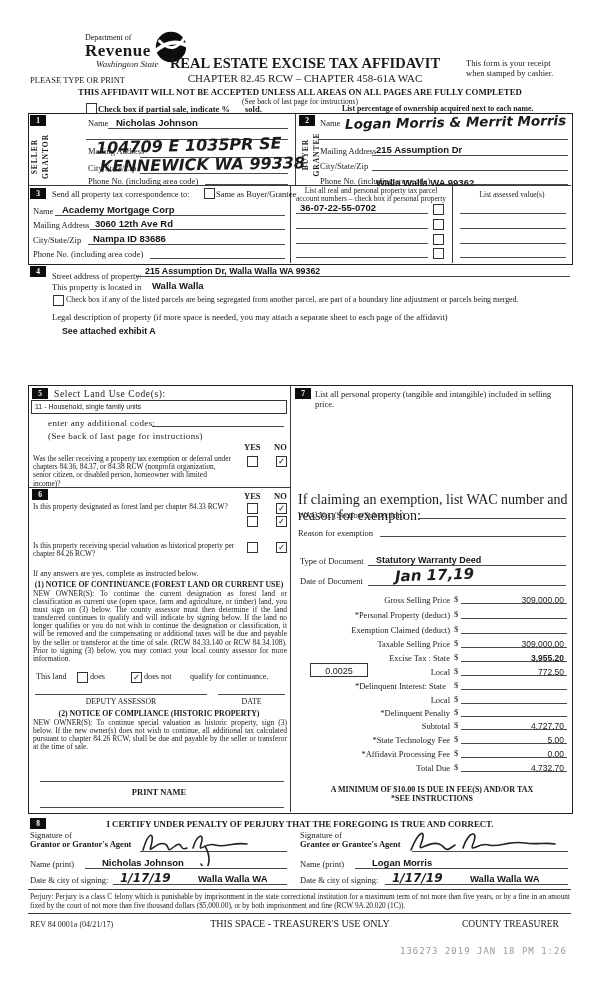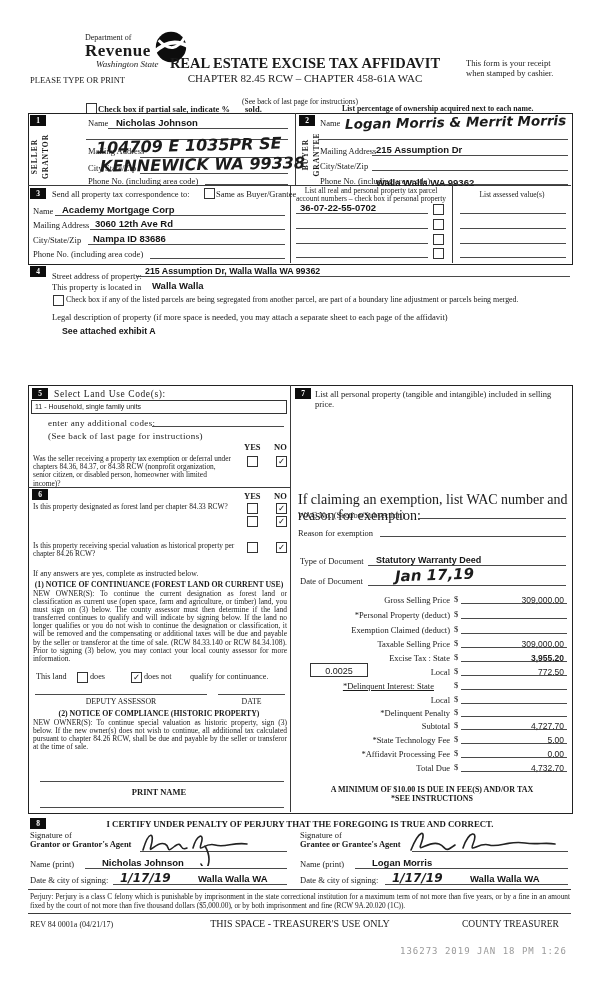--- a/index.html
+++ b/index.html
@@ -46,20 +46,21 @@
       <path d="M2 26 Q20 8 39 20" stroke="#fff" stroke-width="4" fill="none"></path>
       <path d="M7 13 Q23 30 35 9" stroke="#fff" stroke-width="3" fill="none"></path>
     </svg>
   </div>
 
   <div class="abs b ctr" style="left:155px;top:55px;width:300px;font-size:14.5px;">REAL ESTATE EXCISE TAX AFFIDAVIT</div>
   <div class="abs ctr" style="left:155px;top:72px;width:300px;font-size:11px;">CHAPTER 82.45 RCW – CHAPTER 458-61A WAC</div>
   <div class="abs" style="left:466px;top:58px;font-size:8.5px;">This form is your receipt</div>
   <div class="abs" style="left:466px;top:68px;font-size:8.5px;">when stamped by cashier.</div>
   <div class="abs" style="left:30px;top:75px;font-size:8.5px;">PLEASE TYPE OR PRINT</div>
+  <div class="abs b ctr" style="left:40px;top:87px;width:520px;font-size:8.8px;">THIS AFFIDAVIT WILL NOT BE ACCEPTED UNLESS ALL AREAS ON ALL PAGES ARE FULLY COMPLETED</div>
   <div class="abs ctr" style="left:150px;top:97px;width:300px;font-size:7.5px;">(See back of last page for instructions)</div>
 
   <span class="cb" style="left:86px;top:103px;"></span>
   <div class="abs b" style="left:98px;top:104px;font-size:8.5px;">Check box if partial sale, indicate %</div>
   <div class="abs b" style="left:245px;top:104px;font-size:8.5px;">sold.</div>
   <div class="abs b" style="left:342px;top:104px;font-size:7.8px;">List percentage of ownership acquired next to each name.</div>
 
   <div class="box" style="left:28px;top:113px;width:543px;height:150px;"></div>
   <div class="thin" style="left:295px;top:113px;width:1px;height:72px;"></div>
   <div class="thin" style="left:28px;top:185px;width:543px;height:1px;"></div>
@@ -232,21 +233,21 @@
     <span class="lbl" style="left:454px;top:653px;">$</span>
     <span class="ln" style="left:461px;top:661px;width:106px;"></span>
     <span class="mval" style="left:460px;top:653px;font-weight:bold;">3,955.20</span>
   <div class="abs" style="left:310px;top:663px;width:56px;height:12px;border:1.5px solid #333;">
       <span class="abs ctr" style="left:0;top:2px;width:56px;font-family:'Liberation Sans',sans-serif;font-size:9px;">0.0025</span>
     </div>
   <span class="mlab" style="left:300px;top:667px;">Local</span>
     <span class="lbl" style="left:454px;top:667px;">$</span>
     <span class="ln" style="left:461px;top:675px;width:106px;"></span>
     <span class="mval" style="left:460px;top:667px;">772.50</span>
-  <span class="mlab" style="left:284px;top:681px;text-decoration:underline;">*Delinquent Interest: State</span>
+  <span class="mlab" style="left:296px;top:681px;">*Delinquent Interest: State</span>
     <span class="lbl" style="left:454px;top:681px;">$</span>
     <span class="ln" style="left:461px;top:689px;width:106px;"></span>
     <span class="mval" style="left:460px;top:681px;"></span>
   <span class="mlab" style="left:300px;top:695px;">Local</span>
     <span class="lbl" style="left:454px;top:695px;">$</span>
     <span class="ln" style="left:461px;top:703px;width:106px;"></span>
     <span class="mval" style="left:460px;top:695px;"></span>
   <span class="mlab" style="left:300px;top:708px;">*Delinquent Penalty</span>
     <span class="lbl" style="left:454px;top:708px;">$</span>
     <span class="ln" style="left:461px;top:716px;width:106px;"></span>

